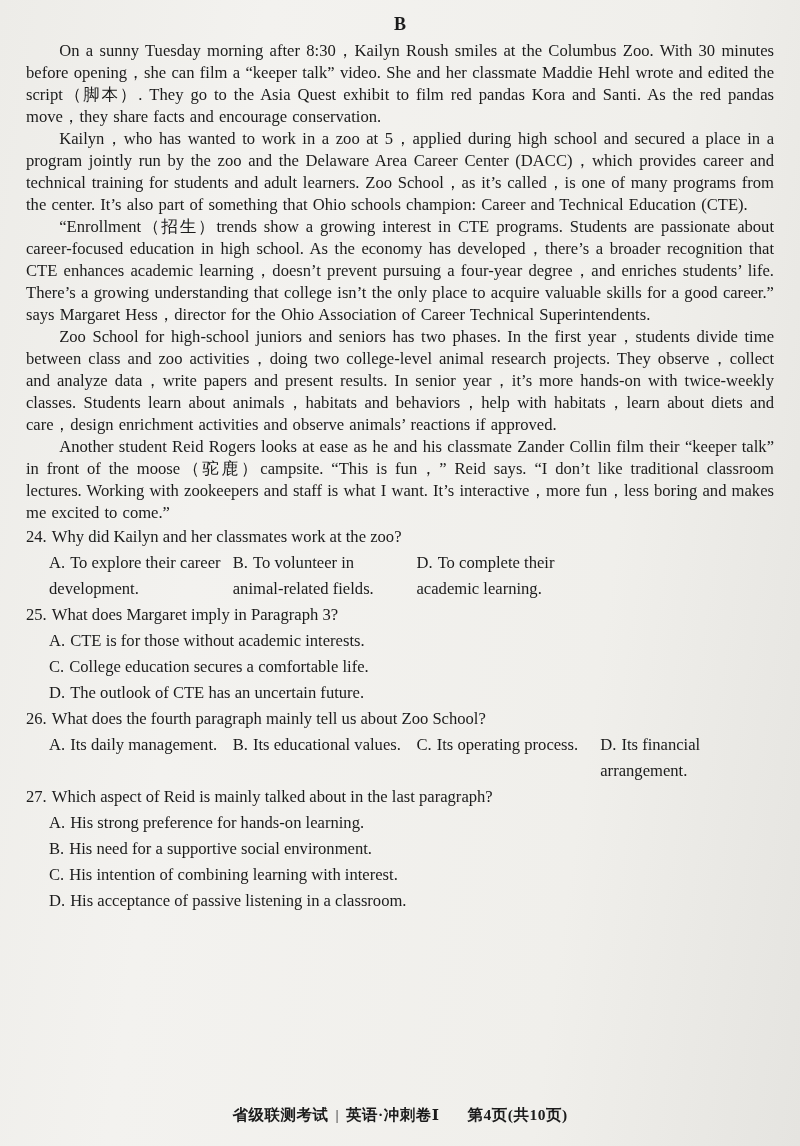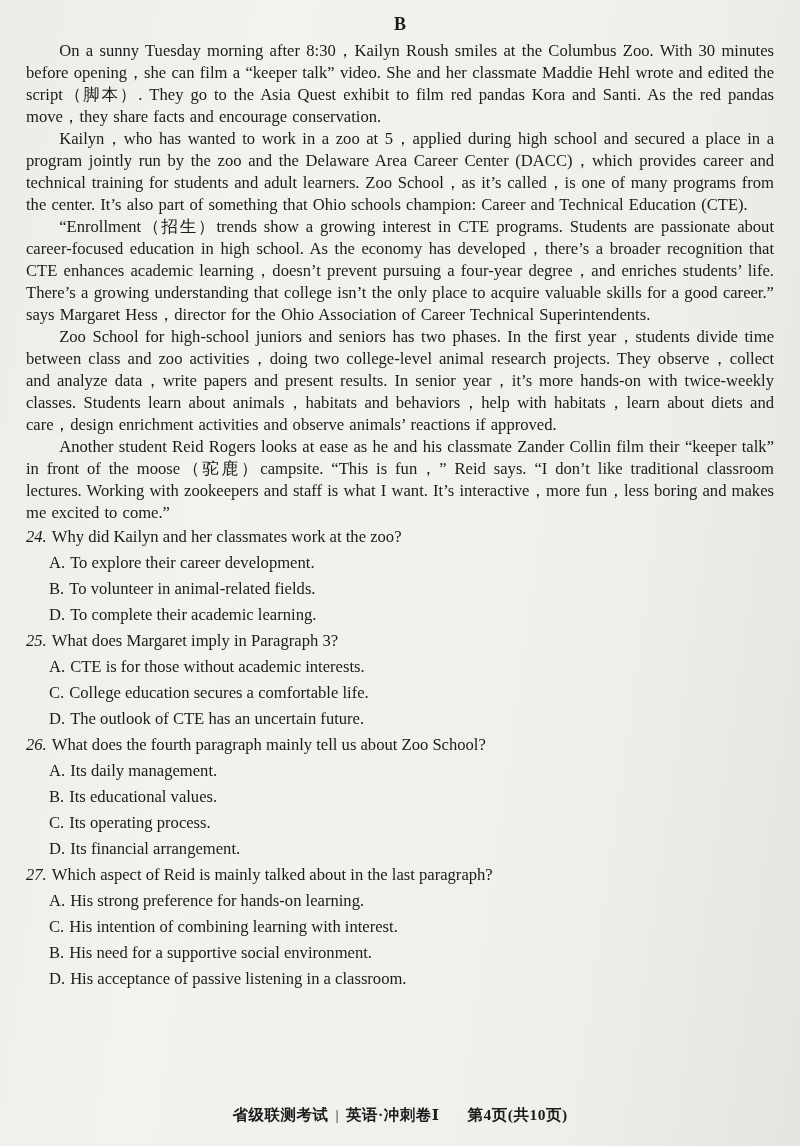--- a/index.html
+++ b/index.html
@@ -30,25 +30,25 @@
     line-height: 22px;
     text-align: justify;
     text-indent: 2em;
     word-spacing: 0.06em;
   }
   .question {
     font-size: 16.6px;
     line-height: 26px;
   }
   .q-line { text-align: left; }
-  .q-num { margin-right: 5px; font-style: italic; }
+  .q-num { margin-right: 5px; }
   .opts { padding-left: 23px; }
   .opts.two-col {
     display: grid;
-    grid-template-columns: 1fr;
+    grid-template-columns: 1fr 1fr 1fr 1fr;
     column-gap: 10px;
   }
   .opt { line-height: 26px; }
   .opt-label { margin-right: 5px; }
   .footer {
     margin-top: auto;
     text-align: center;
     font-weight: bold;
     font-size: 15.5px;
     line-height: 22px;
@@ -108,22 +108,22 @@
         <div class="opt"><span class="opt-label">D.</span><span>Its financial arrangement.</span></div>
       </div>
     </div>
 
     <div class="question">
       <div class="q-line">
         <span class="q-num">27.</span><span>Which aspect of Reid is mainly talked about in the last paragraph?</span>
       </div>
       <div class="opts">
         <div class="opt"><span class="opt-label">A.</span><span>His strong preference for hands-on learning.</span></div>
+        <div class="opt"><span class="opt-label">B.</span><span>His need for a supportive social environment.</span></div>
         <div class="opt"><span class="opt-label">C.</span><span>His intention of combining learning with interest.</span></div>
-        <div class="opt"><span class="opt-label">B.</span><span>His need for a supportive social environment.</span></div>
         <div class="opt"><span class="opt-label">D.</span><span>His acceptance of passive listening in a classroom.</span></div>
       </div>
     </div>
 
   </div>
 
   <div class="footer">
     <span>省级联测考试</span><span class="footer-sep">|</span><span>英语·冲刺卷Ⅰ</span><span class="footer-page">第4页(共10页)</span>
   </div>
 

